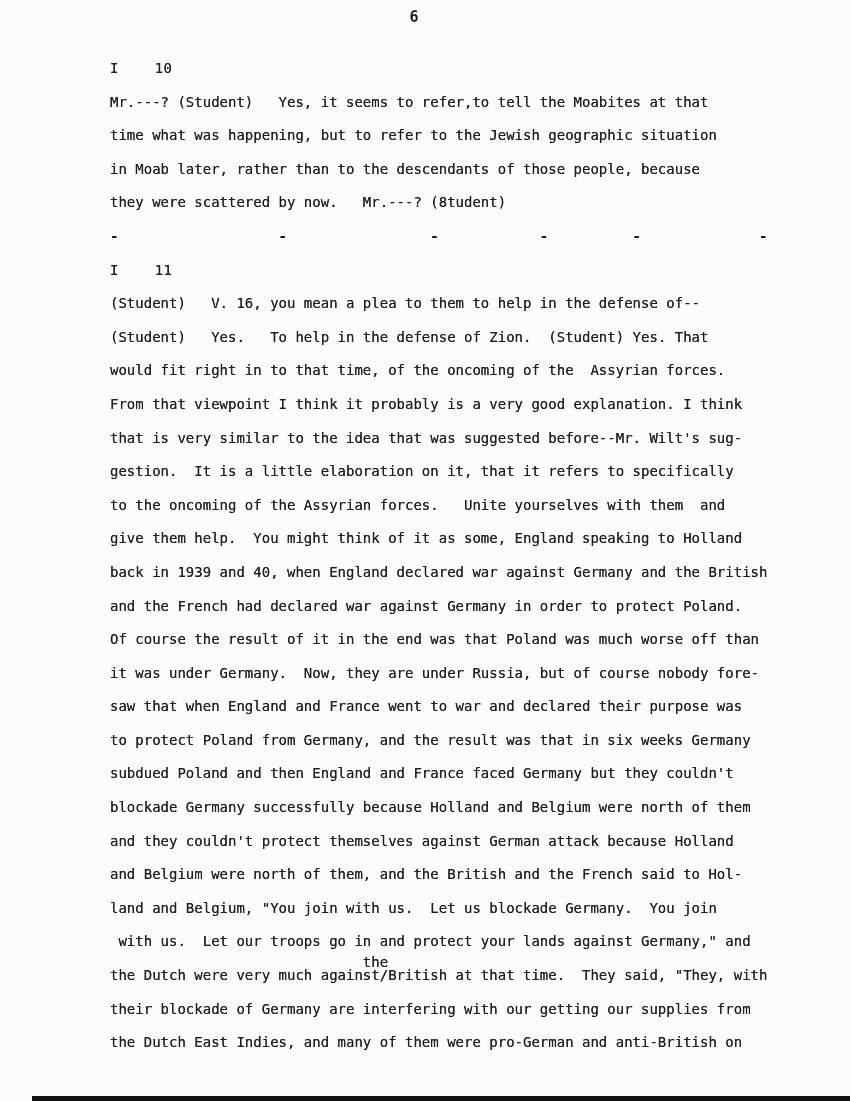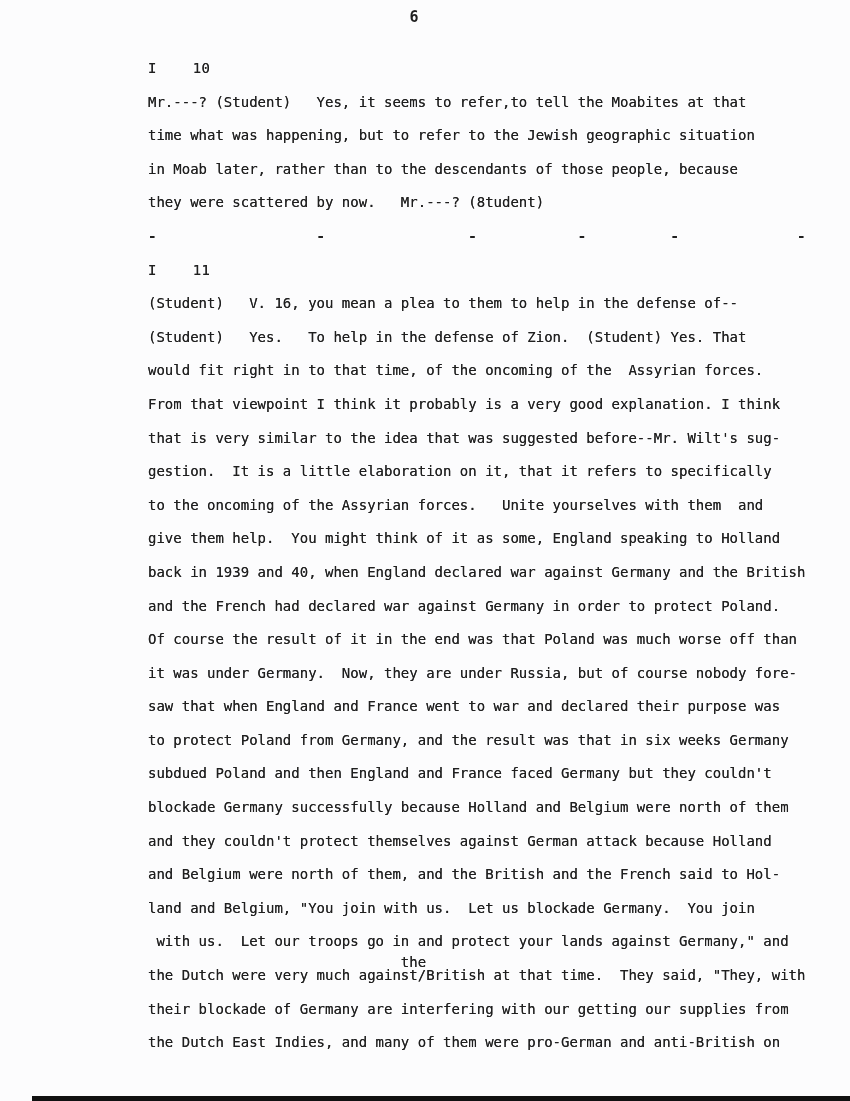--- a/index.html
+++ b/index.html
@@ -27,21 +27,20 @@
     letter-spacing: 0;
   }
   .content {
     position: absolute;
     top: 52px;
     left: 110px;
     font-size: 14px;
     line-height: 33.6px;
     white-space: pre;
     text-shadow: 0 0 0.5px rgba(10,10,10,0.75);
-    margin-left: 38px;
   }
   .line { height: 33.6px; }
   .line.heading { letter-spacing: 0.5px; }
   .line.separator { font-weight: bold; }
   .line.insert {
     height: 0;
     line-height: 14px;
     transform: translateY(-4px);
   }
   .scan-bar {

